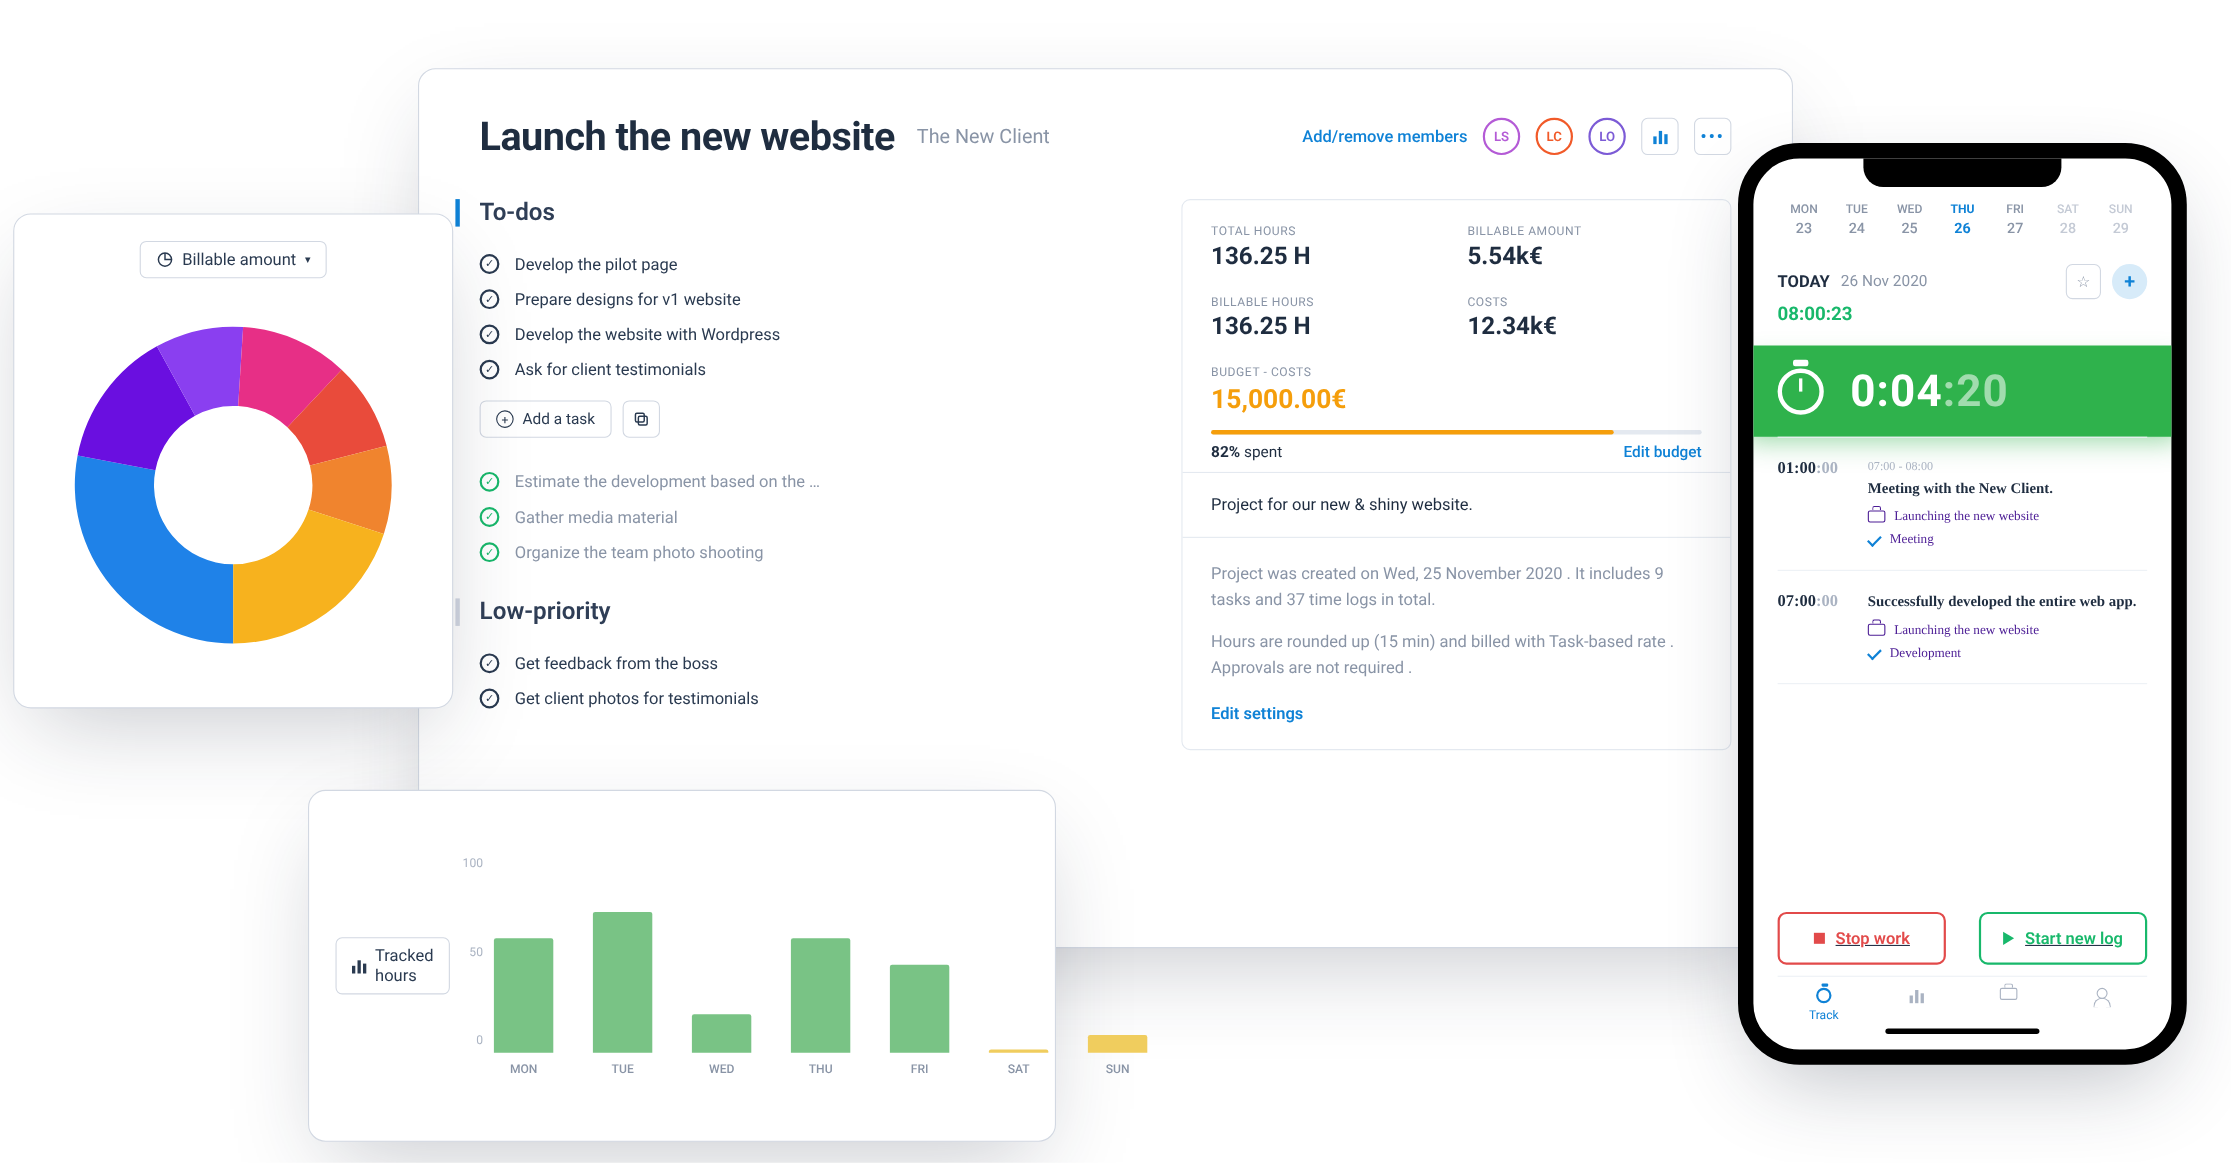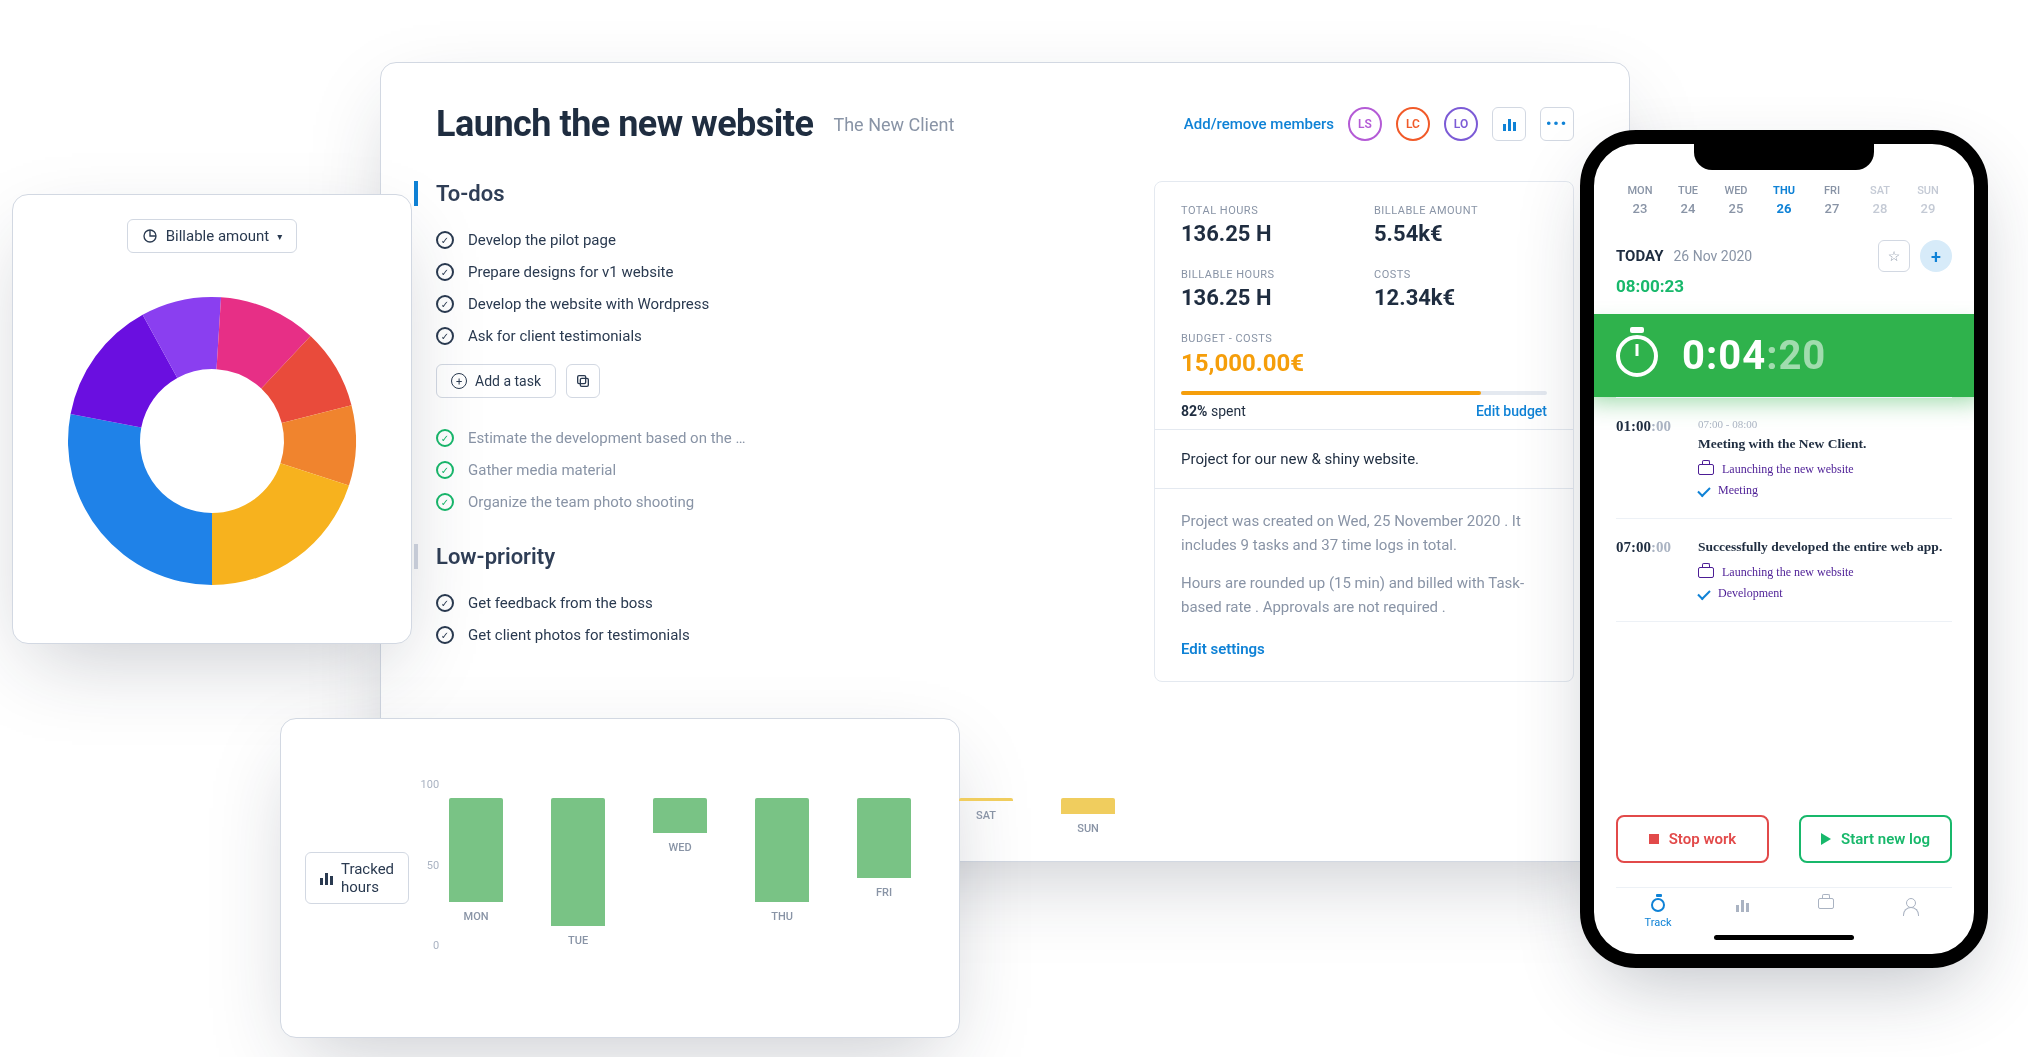--- a/index.html
+++ b/index.html
@@ -31,21 +31,21 @@
            display:flex; align-items:center; justify-content:center; background:#fff;}
   .av-ls{ border:2px solid #b45bd6; color:#b45bd6;}
   .av-lc{ border:2px solid #f15a29; color:#f15a29;}
   .av-lo{ border:2px solid #7c5bd6; color:#7c5bd6;}
   .square-btn{ width:34px; height:34px; border:1px solid #d2d8e2; border-radius:6px;
                display:flex; align-items:center; justify-content:center; color:#0f82d6; font-size:15px;}
   .more-btn{ color:#0f82d6; font-weight:700; letter-spacing:2px;}
 
   .pw-columns{ display:flex; gap:60px;}
   .pw-left{ flex:1;}
-  .pw-right{ width:420px; border:1px solid #e4e9f0; border-radius:8px; padding:0;}
+  .pw-right{ width:500px; border:1px solid #e4e9f0; border-radius:8px; padding:0;}
 
   .section-title{ font-size:22px; font-weight:600; color:#2f3e56; margin-bottom:18px;
                   border-left:4px solid #0f82d6; padding-left:18px; margin-left:-22px;}
   .section-title.grey{ border-left-color:#d2d8e2;}
   .task-row{ display:flex; align-items:center; gap:14px; padding:7px 0; font-size:15px; color:#2a3a50;}
   .task-check{ width:18px; height:18px; border:2px solid #2a3a50; border-radius:50%; display:flex;
                align-items:center;justify-content:center; font-size:10px; flex:0 0 18px;}
   .task-check.done{ border-color:#18b86b; color:#18b86b;}
   .add-task-row{ display:flex; gap:10px; margin:12px 0 24px 0;}
   .add-task-btn{ border:1px solid #d2d8e2; border-radius:6px; padding:6px 14px; display:flex;
@@ -84,21 +84,21 @@
 
   
   .bar-card{
     position:absolute; left:280px; top:718px; width:680px; height:320px;
     background:#fff; border:1px solid #d2d8e2; border-radius:16px;
     box-shadow:0 30px 80px -20px rgba(30,40,60,0.25);
     padding:24px; display:flex; align-items:center;
   }
   .bar-chip{ border:1px solid #d2d8e2; border-radius:6px; padding:7px 14px;
              display:flex; align-items:center; gap:8px; color:#2a3a50; font-size:15px;}
-  .bars-wrap{ display:flex; align-items:flex-start; gap:48px; height:200px; width:100%; padding:20px 10px 0 40px; position:relative;}
+  .bars-wrap{ display:flex; align-items:flex-end; gap:36px; height:200px; width:100%; padding:20px 10px 0 40px; position:relative;}
   .y-axis{ position:absolute; left:0; top:0; bottom:26px; width:36px; color:#aab3c2; font-size:11px;
            display:flex; flex-direction:column; justify-content:space-between; align-items:flex-end; padding-right:6px;}
   .bar-col{ flex:1; display:flex; flex-direction:column; align-items:center; gap:8px;}
   .bar{ width:54px; border-radius:2px 2px 0 0;}
   .bar-green{ background:#79c385;}
   .bar-yellow{ background:#f0cd5e;}
   .bar-label{ font-size:11px; color:#8994a6; font-weight:500;}
 
   
   .phone{
@@ -143,21 +143,21 @@
   .log-list{ border-top:1px solid #edf1f6; margin-top:0;}
   .log-row{ display:flex; gap:18px; padding:20px 0; border-bottom:1px solid #edf1f6;font-family:Liberation Serif, serif;}
   .log-left{ width:64px;}
   .log-hours{ font-size:15px; font-weight:700; color:#1f2d40;}
   .log-hours .dec{ color:#aab3c2; font-weight:600;}
   .log-range{ font-size:11px; color:#aab3c2; margin-bottom:6px;}
   .log-title{ font-size:13.5px; font-weight:700; color:#1f2d40; margin-bottom:10px;}
   .log-line{ display:flex; align-items:center; gap:8px; font-size:12px; color:#4c1d95; margin-top:6px;}
 
   .ph-bottom{ margin-top:auto; padding-bottom:10px;}
-  .action-row{ display:flex; gap:30px; margin-bottom:24px;}
+  .action-row{ display:flex; gap:30px; margin-bottom:10px;text-decoration:underline;}
   .act-btn{ flex:1; border-radius:8px; padding:13px 0; font-size:15px; font-weight:600;
             display:flex; align-items:center; justify-content:center; gap:10px;}
   .stop-btn{ border:2px solid #e24a4a; color:#e24a4a; background:#fff;}
   .stop-square{ width:10px;height:10px;background:#e24a4a;}
   .start-btn{ border:2px solid #18b86b; color:#18b86b; background:#fff;}
   .play-tri{ width:0;height:0;border-left:10px solid #18b86b;border-top:6px solid transparent;border-bottom:6px solid transparent;}
 
   .tabbar{ display:flex; justify-content:space-around; padding:10px 0 0 0; border-top:1px solid #edf1f6;}
   .tab{ display:flex; flex-direction:column; align-items:center; gap:4px; color:#aab3c2; font-size:11px; width:60px;}
   .tab.active{ color:#0f82d6;}

